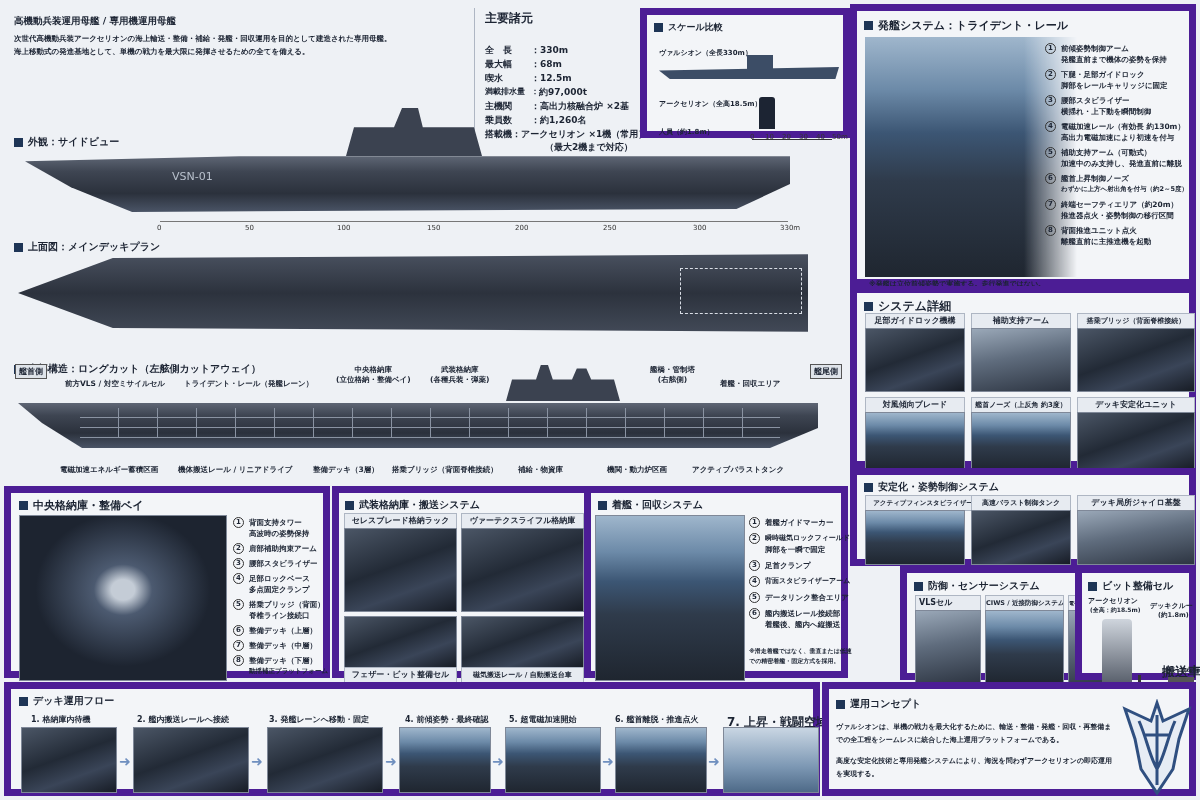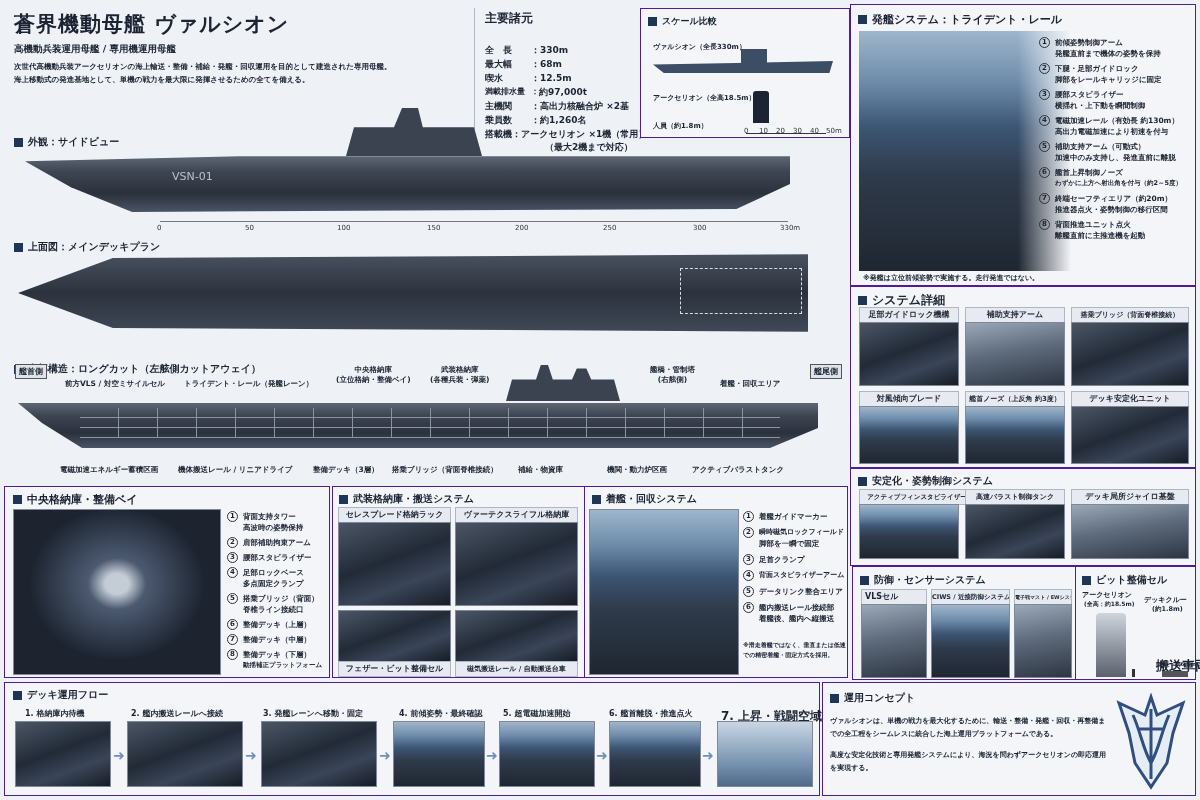--- a/index.html
+++ b/index.html
@@ -1,38 +1,37 @@
 <!DOCTYPE html>
 <html><head>
 <meta charset="utf-8">
 <style>
 *{box-sizing:border-box;margin:0;padding:0}
 body{width:1200px;height:800px;overflow:hidden;background:#eef1f5;font-family:"DejaVu Sans","Liberation Sans",sans-serif;color:#1c2433;position:relative}
 .abs{position:absolute}
-.panel{position:absolute;border:1px solid #4c1d95;background:#f3f5f8}
+.panel{position:absolute;border:7px solid #4c1d95;background:#f3f5f8}
 .h{font-weight:bold;color:#1c2433;display:flex;align-items:center;gap:5px}
 .h::before{content:"";width:9px;height:9px;background:#1e3556;display:inline-block}
 .img{position:absolute;background:linear-gradient(160deg,#4b5666 0%,#222a36 45%,#3a4558 70%,#171c25 100%);border:1px solid #7f8898;overflow:hidden}
 .img.sea{background:linear-gradient(180deg,#9fb6cc 0%,#6c8aa8 22%,#3c5674 40%,#2f3b4b 60%,#1f2630 100%)}
 .img.light{background:linear-gradient(170deg,#9aa8b8 0%,#5f6c7d 45%,#2d3542 100%)}
 .cap{position:absolute;font-size:8px;font-weight:bold;background:#e7ebf1;border:1px solid #aeb6c3;text-align:center;line-height:14px;white-space:nowrap;overflow:hidden}
 .num{display:flex;gap:5px;font-size:7.5px;font-weight:bold;line-height:11px}
 .num .n{width:11px;height:11px;border:1px solid #333;border-radius:50%;font-size:7px;display:flex;align-items:center;justify-content:center;flex:none}
 .ship{position:absolute;background:linear-gradient(180deg,#6b7382 0%,#3e4552 35%,#2b313c 70%,#4a5466 100%);clip-path:polygon(0% 18%,28% 10%,100% 10%,100% 55%,93% 95%,14% 100%,6% 60%)}
 .lbl{position:absolute;font-size:7.5px;font-weight:bold;white-space:nowrap}
 .tick{position:absolute;font-size:7px;color:#333}
 .spec-row{display:flex;font-size:9px;font-weight:bold;line-height:14px}
 .spec-row .k{width:46px}
 .tag{position:absolute;font-size:8px;font-weight:bold;border:1px solid #555;background:#dfe4ea;padding:1px 3px}
 </style>
 </head>
 <body>
 
 <div class="abs" style="left:14px;top:10px">
-  <div style="font-size:21px;font-weight:bold;letter-spacing:1px">蒼界機動母艦 ヴァルシオン</div>
   <div style="font-size:9.5px;font-weight:bold;margin-top:5px">高機動兵装運用母艦 / 専用機運用母艦</div>
   <div style="font-size:7.5px;font-weight:bold;margin-top:6px">次世代高機動兵装アークセリオンの海上輸送・整備・補給・発艦・回収運用を目的として建造された専用母艦。</div>
   <div style="font-size:7.5px;font-weight:bold;margin-top:3px">海上移動式の発進基地として、単機の戦力を最大限に発揮させるための全てを備える。</div>
 </div>
 
 <div class="abs" style="left:474px;top:8px;width:160px;border-left:1px solid #aeb6c3;padding-left:10px;height:130px">
   <div style="font-size:12px;font-weight:bold;margin:2px 0 16px">主要諸元</div>
   <div class="spec-row">
       <span class="k">全　長</span>
       <span>：</span>
@@ -226,21 +225,21 @@
       <span>安定化・姿勢制御システム</span>
     </div>
   <div class="cap" style="left:8px;top:20px;width:116px;font-size:6.5px">アクティブフィンスタビライザー</div>
   <div class="img sea" style="left:8px;top:35px;width:100px;height:55px"></div>
   <div class="cap" style="left:114px;top:20px;width:100px;font-size:7px">高速バラスト制御タンク</div>
   <div class="img" style="left:114px;top:35px;width:100px;height:55px"></div>
   <div class="cap" style="left:220px;top:20px;width:118px">デッキ局所ジャイロ基盤</div>
   <div class="img light" style="left:220px;top:35px;width:118px;height:55px"></div>
 </div>
 
-<div class="panel" style="left:852px;top:566px;width:225px;height:114px">
+<div class="panel" style="left:900px;top:566px;width:225px;height:114px">
   <div class="h" style="font-size:10px;position:absolute;left:7px;top:6px">
       <span>防御・センサーシステム</span>
     </div>
   <div class="cap" style="left:8px;top:22px;width:66px;text-align:left;padding-left:3px">VLSセル</div>
   <div class="img light" style="left:8px;top:37px;width:66px;height:74px"></div>
   <div class="cap" style="left:78px;top:22px;width:79px;font-size:6.5px">CIWS / 近接防御システム</div>
   <div class="img sea" style="left:78px;top:37px;width:79px;height:74px"></div>
   <div class="cap" style="left:161px;top:22px;width:58px;font-size:5px">電子戦マスト / EWシステム</div>
   <div class="img light" style="left:161px;top:37px;width:58px;height:74px"></div>
 </div>

